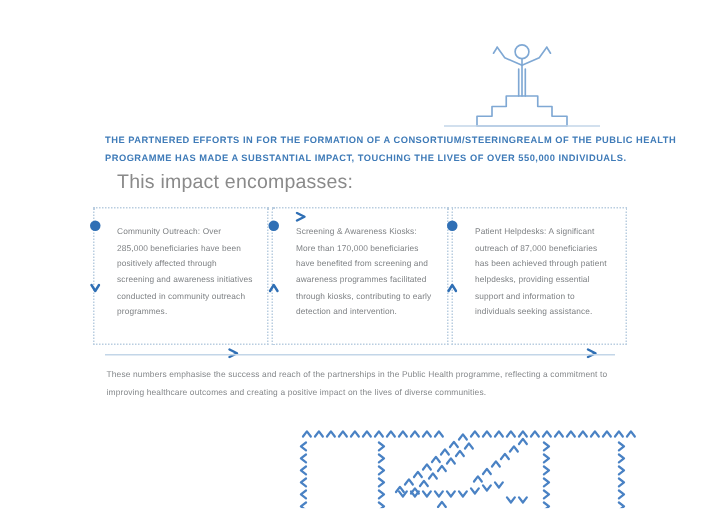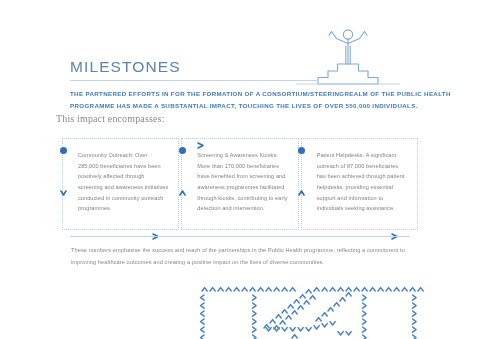--- a/index.html
+++ b/index.html
@@ -65,26 +65,25 @@
     font-weight: 700;
     letter-spacing: 0.34px;
     line-height: 1.95;
     color: #3f7bb8;
     text-transform: uppercase;
   }
 
   
   .lead-in {
     position: absolute;
-    left: 56px;
+    left: 78px;
     top: 113px;
-    font-size: 10px;
+    font-size: 13px;
     color: #8a8a8a;
     letter-spacing: 0.15px;
-    font-family: Liberation Serif, serif;
   }
 
   
   .cards {
     position: absolute;
     left: 62px;
     top: 138px;
     width: 356px;
     height: 92px;
     display: flex;
@@ -198,24 +197,20 @@
       <path d="M52 21.5 L 63.5 16.5 L 68.5 9.5"></path>
       <path d="M35.5 9.5 L 33 13.5"></path>
       <path d="M68.5 9.5 L 71 13.5"></path>
 
       <path d="M41.5 42 H 62.5 V 49 H 72 V 55.5 H 82 V 62 H 22 V 55.5 H 32 V 49 H 41.5 Z"></path>
 
       <path d="M0 62 H 104" stroke="#c3d6e8"></path>
     </svg>
   </div>
 
-  <div class="title-block">
-    <div class="title">MILESTONES</div>
-    <div class="title-rule"></div>
-  </div>
 
   <div class="subtitle">THE PARTNERED EFFORTS IN FOR THE FORMATION OF A CONSORTIUM/STEERINGREALM OF THE PUBLIC HEALTH PROGRAMME HAS MADE A SUBSTANTIAL IMPACT, TOUCHING THE LIVES OF OVER 550,000 INDIVIDUALS.</div>
 
   <div class="lead-in">This impact encompasses:</div>
 
   <div class="cards">
 
     <div class="card">
       <span class="dot"></span>
       <span class="chev-down">

